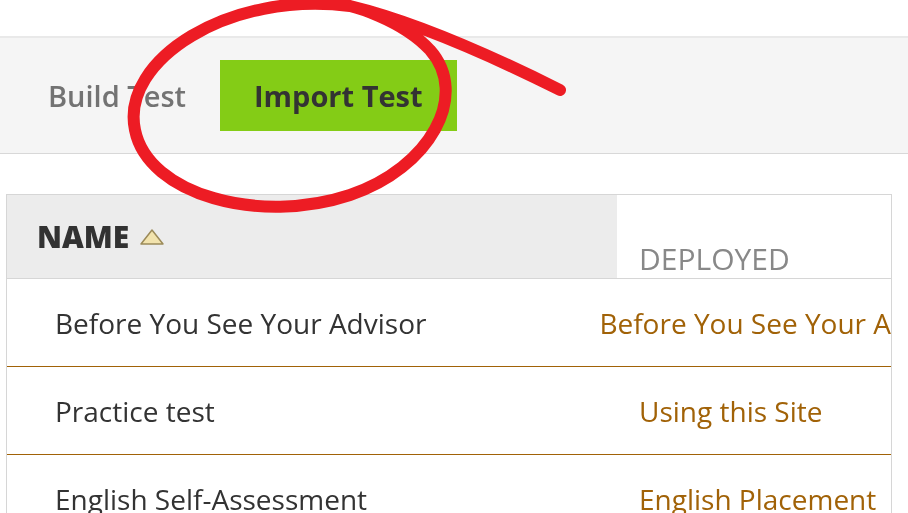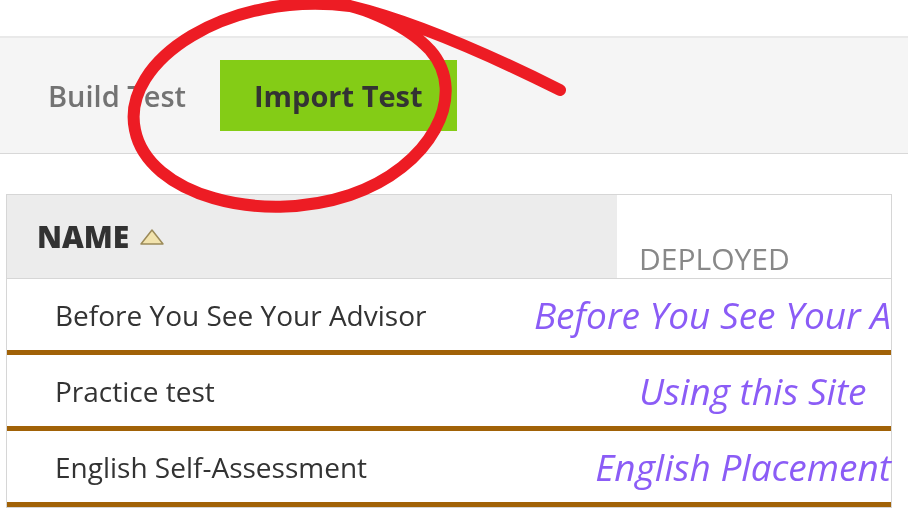--- a/index.html
+++ b/index.html
@@ -70,36 +70,35 @@
     }
     .th-deployed {
       padding-left: 22px;
       font-size: 30px;
       font-weight: 400;
       color: #888888;
       margin-top: 44px;
     }
     .row {
       display: flex;
-      height: 76px;
+      height: 88px;
       align-items: center;
-      border-bottom: 5px solid #a16207;
+      border-bottom: 1px solid #a16207;
     }
     .cell-name {
       width: 610px;
       padding-left: 48px;
       font-size: 28px;
       color: #333333;
     }
     .cell-deployed {
       padding-left: 22px;
-      font-size: 37px;
-      color: #8b5cf6;
+      font-size: 28px;
+      color: #a16207;
       white-space: nowrap;
-      font-style: italic;
     }
     .annotation {
       position: absolute;
       top: 0;
       left: 90px;
       pointer-events: none;
     }
   </style>
 </head>
 <body>

